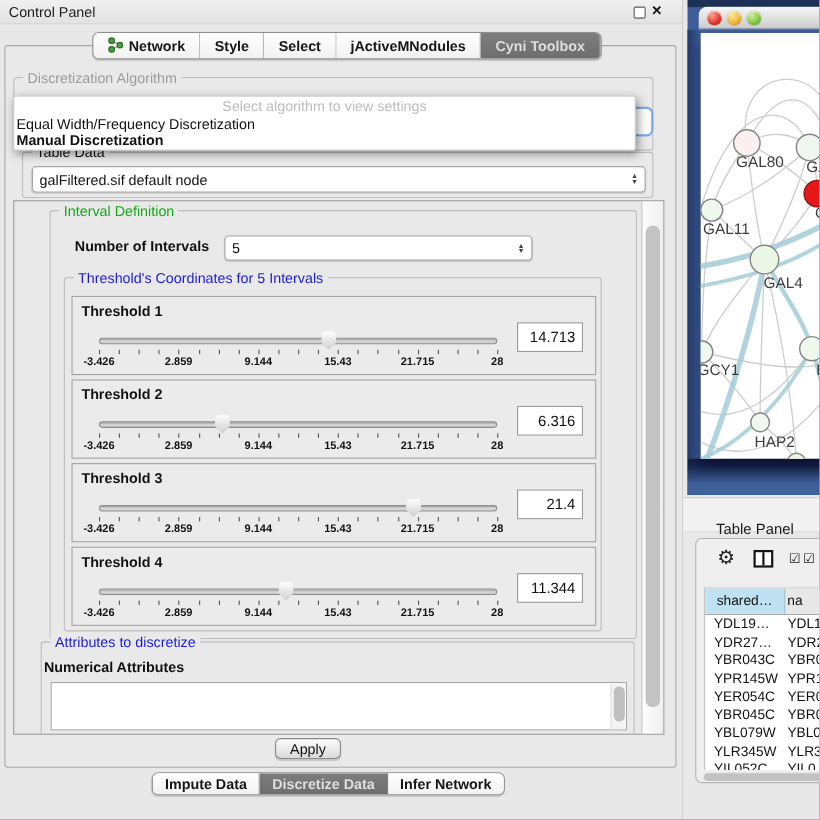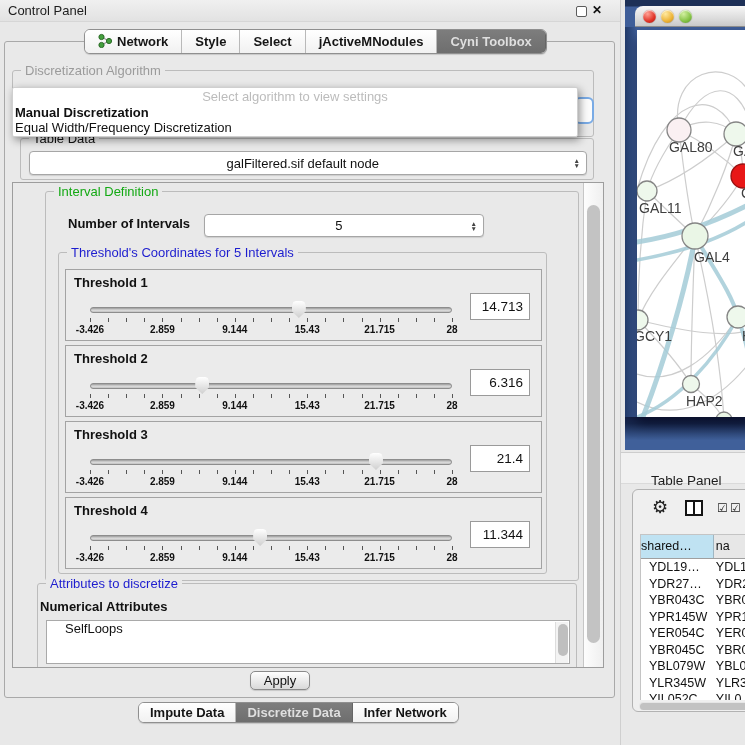--- a/index.html
+++ b/index.html
@@ -32,21 +32,21 @@
   
   .group{position:absolute;border:1px solid #bcbcbc;border-radius:3px;}
   .gtitle{position:absolute;top:-8px;left:8px;background:#e9e9e9;padding:0 4px;font-size:13px;line-height:15px;white-space:nowrap;}
   .gtitle.dim{color:#9b9b9b;}
   .gtitle.green{color:#13a913;}
   .gtitle.blue{color:#1d1dcf;}
 
   
   .combo{position:absolute;background:#fff;border:1px solid #a6a6a6;border-radius:4px;
     box-shadow:0 1px 1px rgba(0,0,0,.12);display:flex;align-items:center;padding:0 6px;font-size:13px;}
-  .combo .cval{flex:1;overflow:hidden;white-space:nowrap;text-align:center;}
+  .combo .cval{flex:1;overflow:hidden;white-space:nowrap;}
   .step{display:flex;flex-direction:column;line-height:5px;font-size:6.5px;color:#444;margin-left:4px;}
 
   
   .popup{position:absolute;left:12px;top:87px;width:566px;height:50px;background:#fff;
     border:1px solid #cfcfcf;border-radius:2px;box-shadow:2px 3px 9px rgba(0,0,0,.42);z-index:40;padding-top:1px;}
   .popup-ph{text-align:center;color:#bcbcbc;font-size:13px;height:16px;line-height:16px;}
   .popup-item{padding-left:2px;font-size:13px;height:15px;line-height:15px;white-space:nowrap;}
   .popup-item.bold{font-weight:bold;}
   .combo-frag{position:absolute;left:574px;top:97px;width:20px;height:27px;border:2.5px solid #79abe6;
     border-radius:6px;background:#fcfcfc;z-index:35;}
@@ -156,22 +156,22 @@
         </div>
       </div>
 
     <div class="group" style="left:12px;top:70px;width:582px;height:67px;">
       <span class="gtitle dim" style="background:#e9e9e9;">Discretization Algorithm</span>
     </div>
     <div class="combo-frag"></div>
 
     <div class="popup">
       <div class="popup-ph">Select algorithm to view settings</div>
+      <div class="popup-item">Equal Width/Frequency Discretization</div>
       <div class="popup-item bold">Manual Discretization</div>
-      <div class="popup-item">Equal Width/Frequency Discretization</div>
     </div>
 
     <div class="group" style="left:20px;top:138px;width:574px;height:42px;">
       <span class="gtitle">Table Data</span>
       <div class="combo" style="left:8px;top:12px;width:558px;height:24px;">
         <span class="cval">galFiltered.sif default node</span>
         <span class="step">
             <i>▲</i>
             <i>▼</i>
           </span>
@@ -329,21 +329,20 @@
               </div>
             </div>
         </div>
       </div>
 
       <div class="group" style="left:24px;top:400px;width:540px;height:96px;">
         <span class="gtitle blue">Attributes to discretize</span>
         <span class="bold-label" style="left:2px;top:15px;">Numerical Attributes</span>
         <div class="attr-list">
           <div id="attrItems">
-              <div class="attr-item">SelfLoops</div>
             </div>
           <div class="attr-scroll">
               <div class="thumb"></div>
             </div>
         </div>
       </div>
 
       <div class="vscroll">
         <div class="thumb"></div>
       </div>
@@ -431,21 +430,21 @@
     <div class="tp-panel">
       <span class="gear">⚙</span>
       <span class="colicon">
           <i></i>
         </span>
       <span class="cb one">☑</span>
       <span class="cb two">☑</span>
 
       <div class="tbl">
         <div id="tblHead" class="tbl-head">
-            <div class="hc" style="width: 74px; background: rgb(191, 226, 242); text-align: left; padding-left: 0px;">shared…</div>
+            <div class="hc" style="width: 74px; background: rgb(191, 226, 242); text-align: center; padding-left: 0px;">shared…</div>
             <div class="hc" style="width: 46px; background: rgb(231, 231, 231); text-align: left; padding-left: 2px;">na</div>
           </div>
         <div id="tblBody">
             <div class="tr">
               <div class="td" style="width: 74px; padding-left: 8px;">YDL19…</div>
               <div class="td" style="width: 46px; padding-left: 2px;">YDL1</div>
             </div>
             <div class="tr">
               <div class="td" style="width: 74px; padding-left: 8px;">YDR27…</div>
               <div class="td" style="width: 46px; padding-left: 2px;">YDR2</div>

